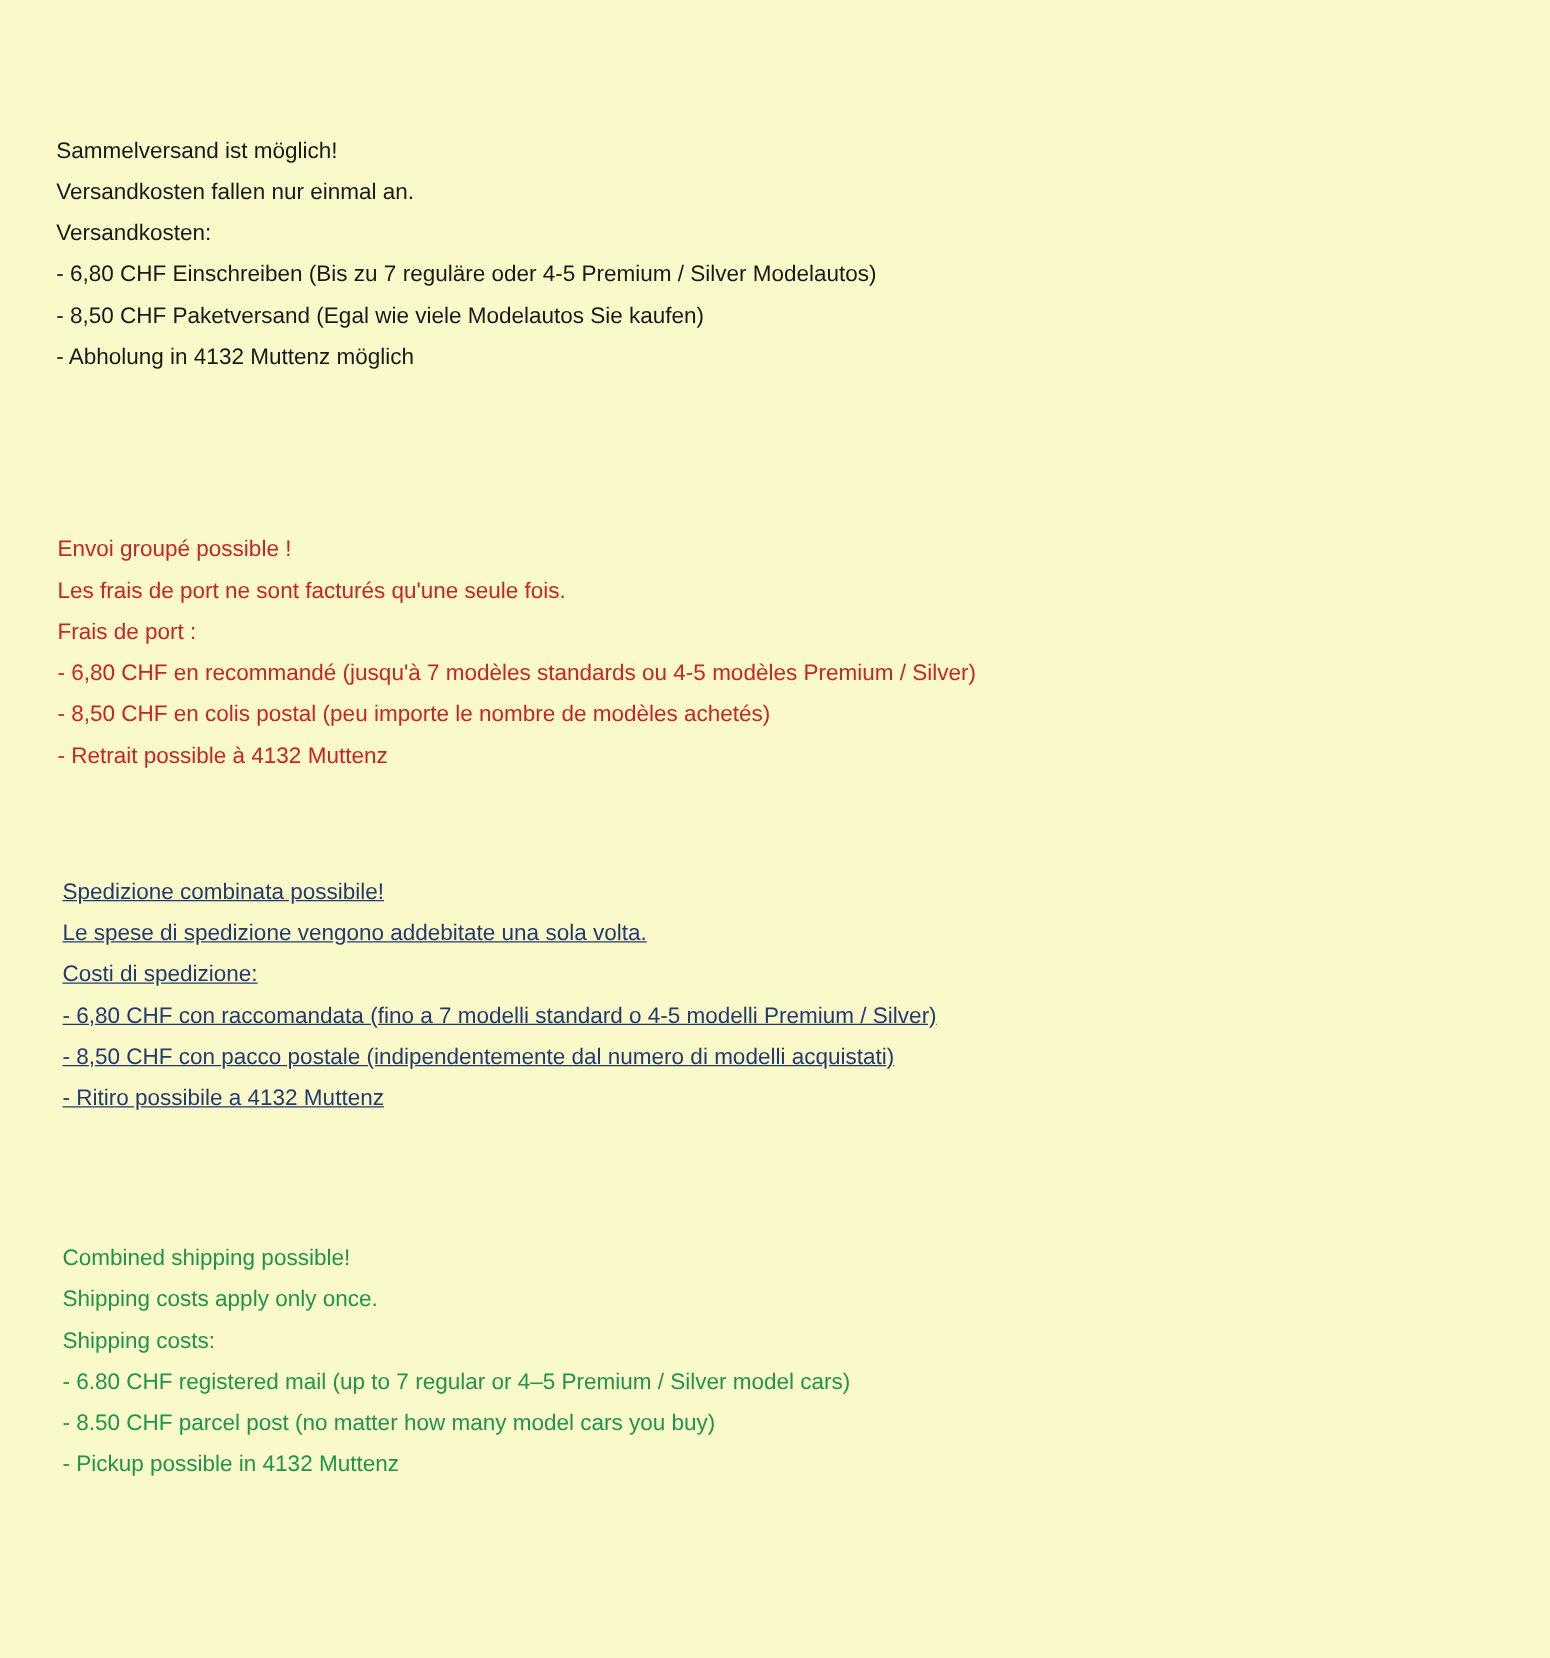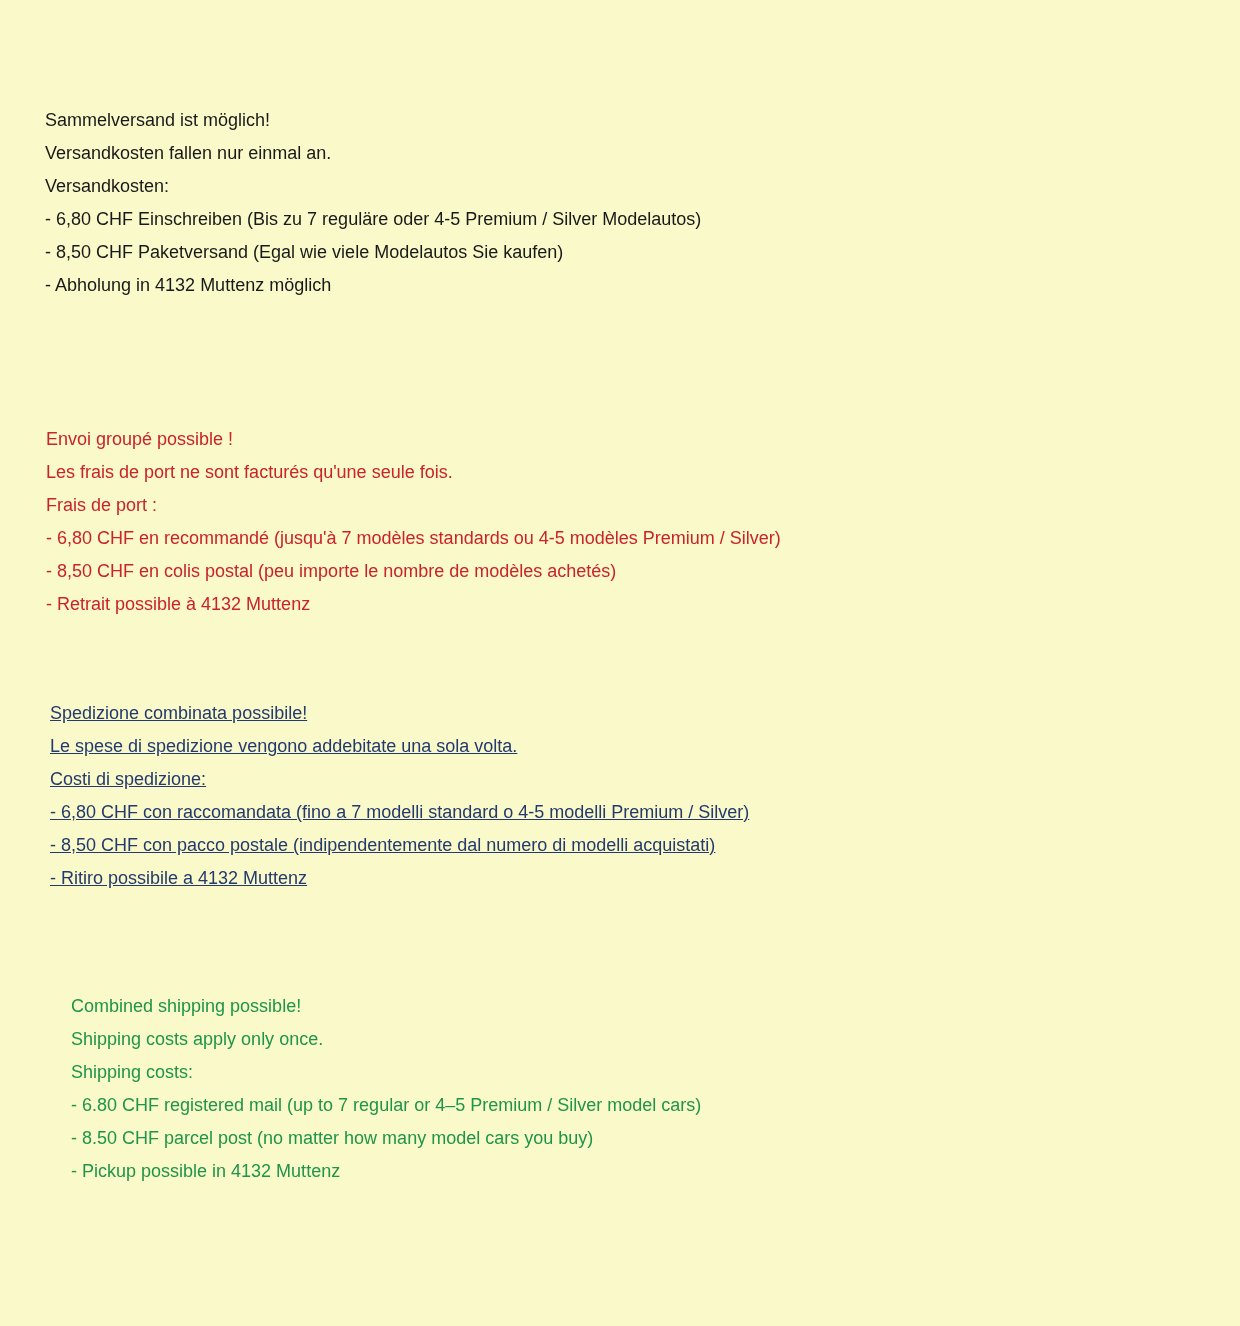--- a/index.html
+++ b/index.html
@@ -20,21 +20,21 @@
   .text-block {
     position: absolute;
     font-size: 18px;
     line-height: 33px;
     white-space: pre;
     letter-spacing: 0px;
   }
   #sec-0 { top: 104px; left: 45px; }
   #sec-1 { top: 387px; left: 46px; margin-top: 36px; }
   #sec-2 { top: 697px; left: 50px; text-decoration: underline; }
-  #sec-3 { top: 990px; left: 50px; margin-left: 21px; }
+  #sec-3 { top: 990px; left: 50px; }
   .line {
     display: block;
   }
 </style>
 </head>
 <body style="background: rgb(250, 249, 201);">
 
 <div class="page">
   <section class="text-block" id="sec-0" style="color: rgb(25, 25, 25);"><div class="line">Sammelversand ist möglich!</div><div class="line">Versandkosten fallen nur einmal an.</div><div class="line">Versandkosten:</div><div class="line">- 6,80 CHF Einschreiben (Bis zu 7 reguläre oder 4-5 Premium / Silver Modelautos)</div><div class="line">- 8,50 CHF Paketversand (Egal wie viele Modelautos Sie kaufen)</div><div class="line">- Abholung in 4132 Muttenz möglich</div></section>
   <section class="text-block" id="sec-1" style="color: rgb(201, 35, 43);"><div class="line">Envoi groupé possible !</div><div class="line">Les frais de port ne sont facturés qu'une seule fois.</div><div class="line">Frais de port :</div><div class="line">- 6,80 CHF en recommandé (jusqu'à 7 modèles standards ou 4-5 modèles Premium / Silver)</div><div class="line">- 8,50 CHF en colis postal (peu importe le nombre de modèles achetés)</div><div class="line">- Retrait possible à 4132 Muttenz</div></section>

